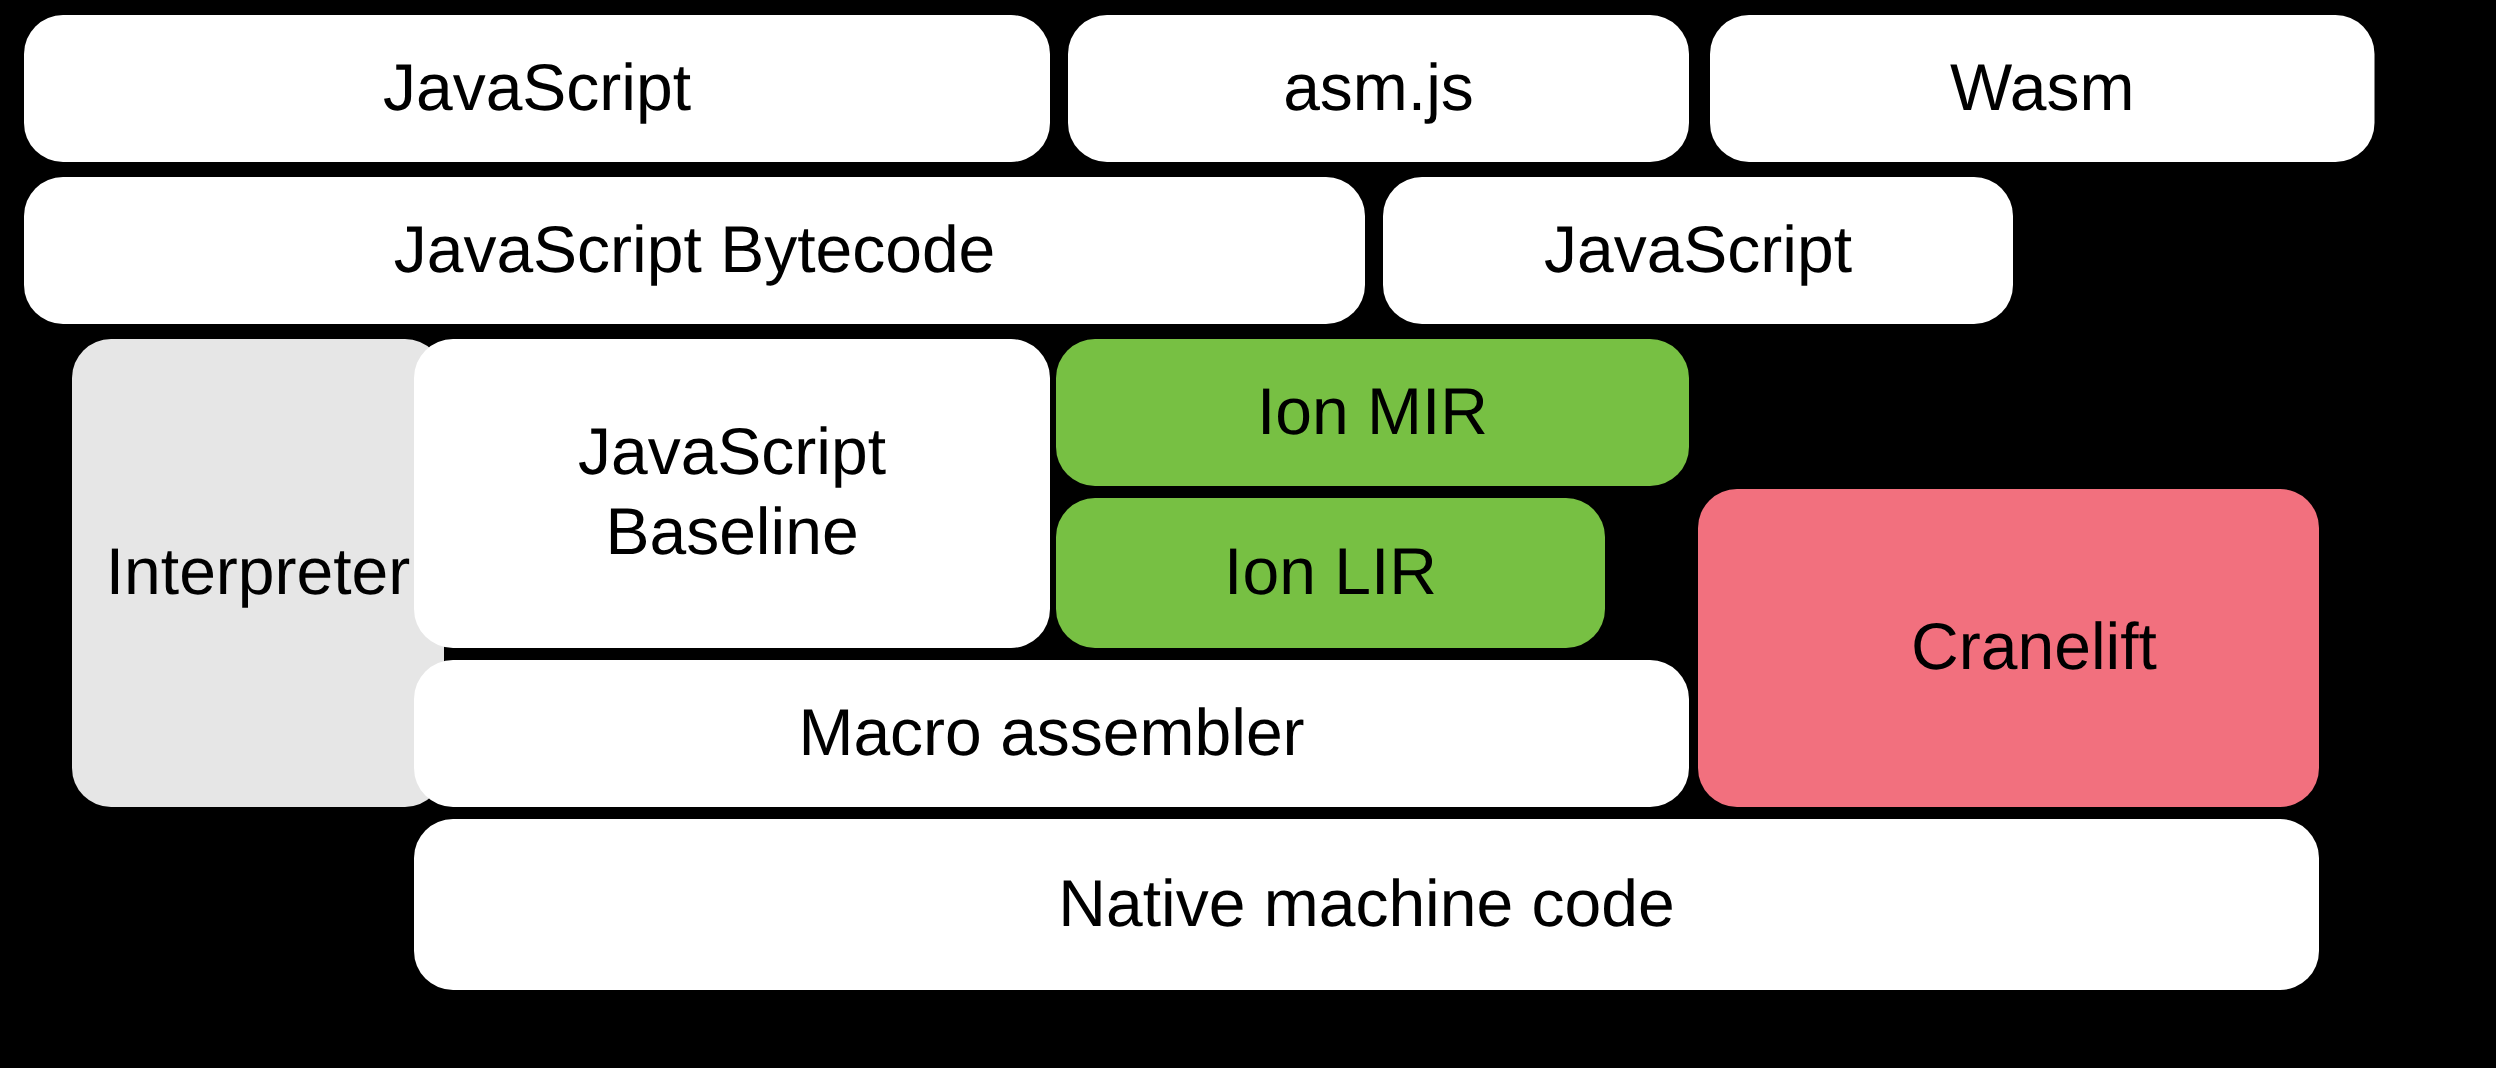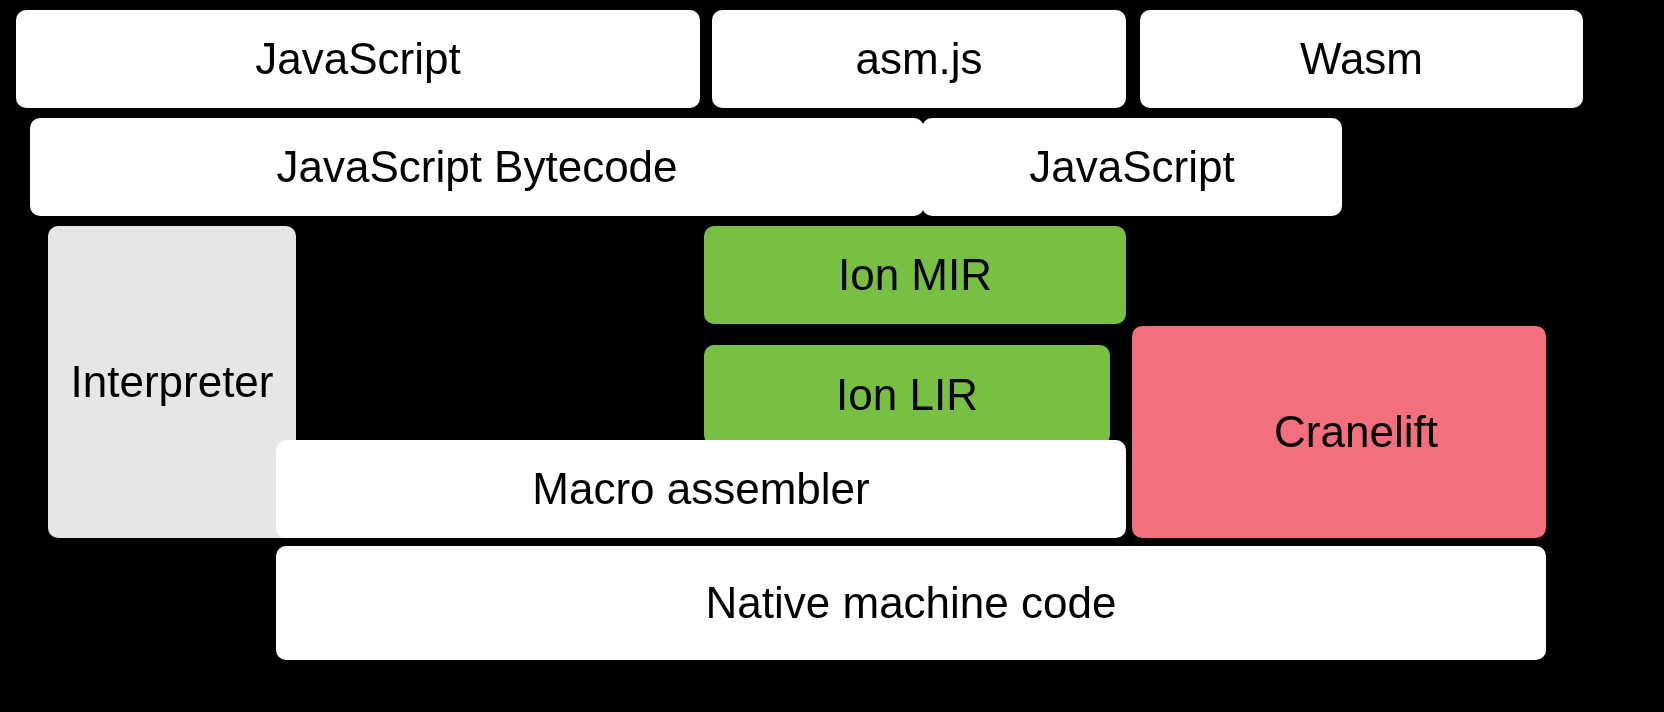--- a/index.html
+++ b/index.html
@@ -15,21 +15,21 @@
   .canvas {
     position: relative;
     width: 1664px;
     height: 712px;
     background: var(--background, #000);
     overflow: hidden;
   }
   .block {
     position: absolute;
     box-sizing: border-box;
-    border-radius: 10px;
+    border-radius: 26px;
     display: flex;
     align-items: center;
     justify-content: center;
     text-align: center;
     font-size: 44px;
     line-height: 1.2;
     color: var(--text, #000);
     background: var(--block-white, #fff);
   }
   .block.gray  { background: var(--block-gray,  #e6e6e6); margin-left: 32px; }
@@ -40,30 +40,31 @@
 <body>
 
 <div class="canvas">
 
   <div class="block" style="left:16px; top:10px; width:684px; height:98px;">JavaScript</div>
 
   <div class="block" style="left:712px; top:10px; width:414px; height:98px;">asm.js</div>
 
   <div class="block" style="left:1140px; top:10px; width:443px; height:98px;">Wasm</div>
 
-  <div class="block" style="left:16px; top:118px; width:894px; height:98px;margin-left:14px;">JavaScript Bytecode</div>
+  <div class="block" style="left:16px; top:118px; width:894px; height:98px;">JavaScript Bytecode</div>
 
   <div class="block" style="left:922px; top:118px; width:420px; height:98px;">JavaScript</div>
 
   <div class="block gray" style="left:16px; top:226px; width:248px; height:312px;">Interpreter</div>
 
+  <div class="block" style="left:276px; top:226px; width:424px; height:206px; padding:0 55px;">JavaScript Baseline</div>
 
   <div class="block green" style="left:704px; top:226px; width:422px; height:98px;">Ion MIR</div>
 
-  <div class="block green" style="left:704px; top:332px; width:406px; height:100px;margin-top:13px;">Ion LIR</div>
+  <div class="block green" style="left:704px; top:332px; width:366px; height:100px;">Ion LIR</div>
 
   <div class="block pink" style="left:1132px; top:326px; width:414px; height:212px;padding-left:34px;">Cranelift</div>
 
   <div class="block" style="left:276px; top:440px; width:850px; height:98px;">Macro assembler</div>
 
   <div class="block" style="left:276px; top:546px; width:1270px; height:114px;">Native machine code</div>
 
 </div>
 
 </body></html>

